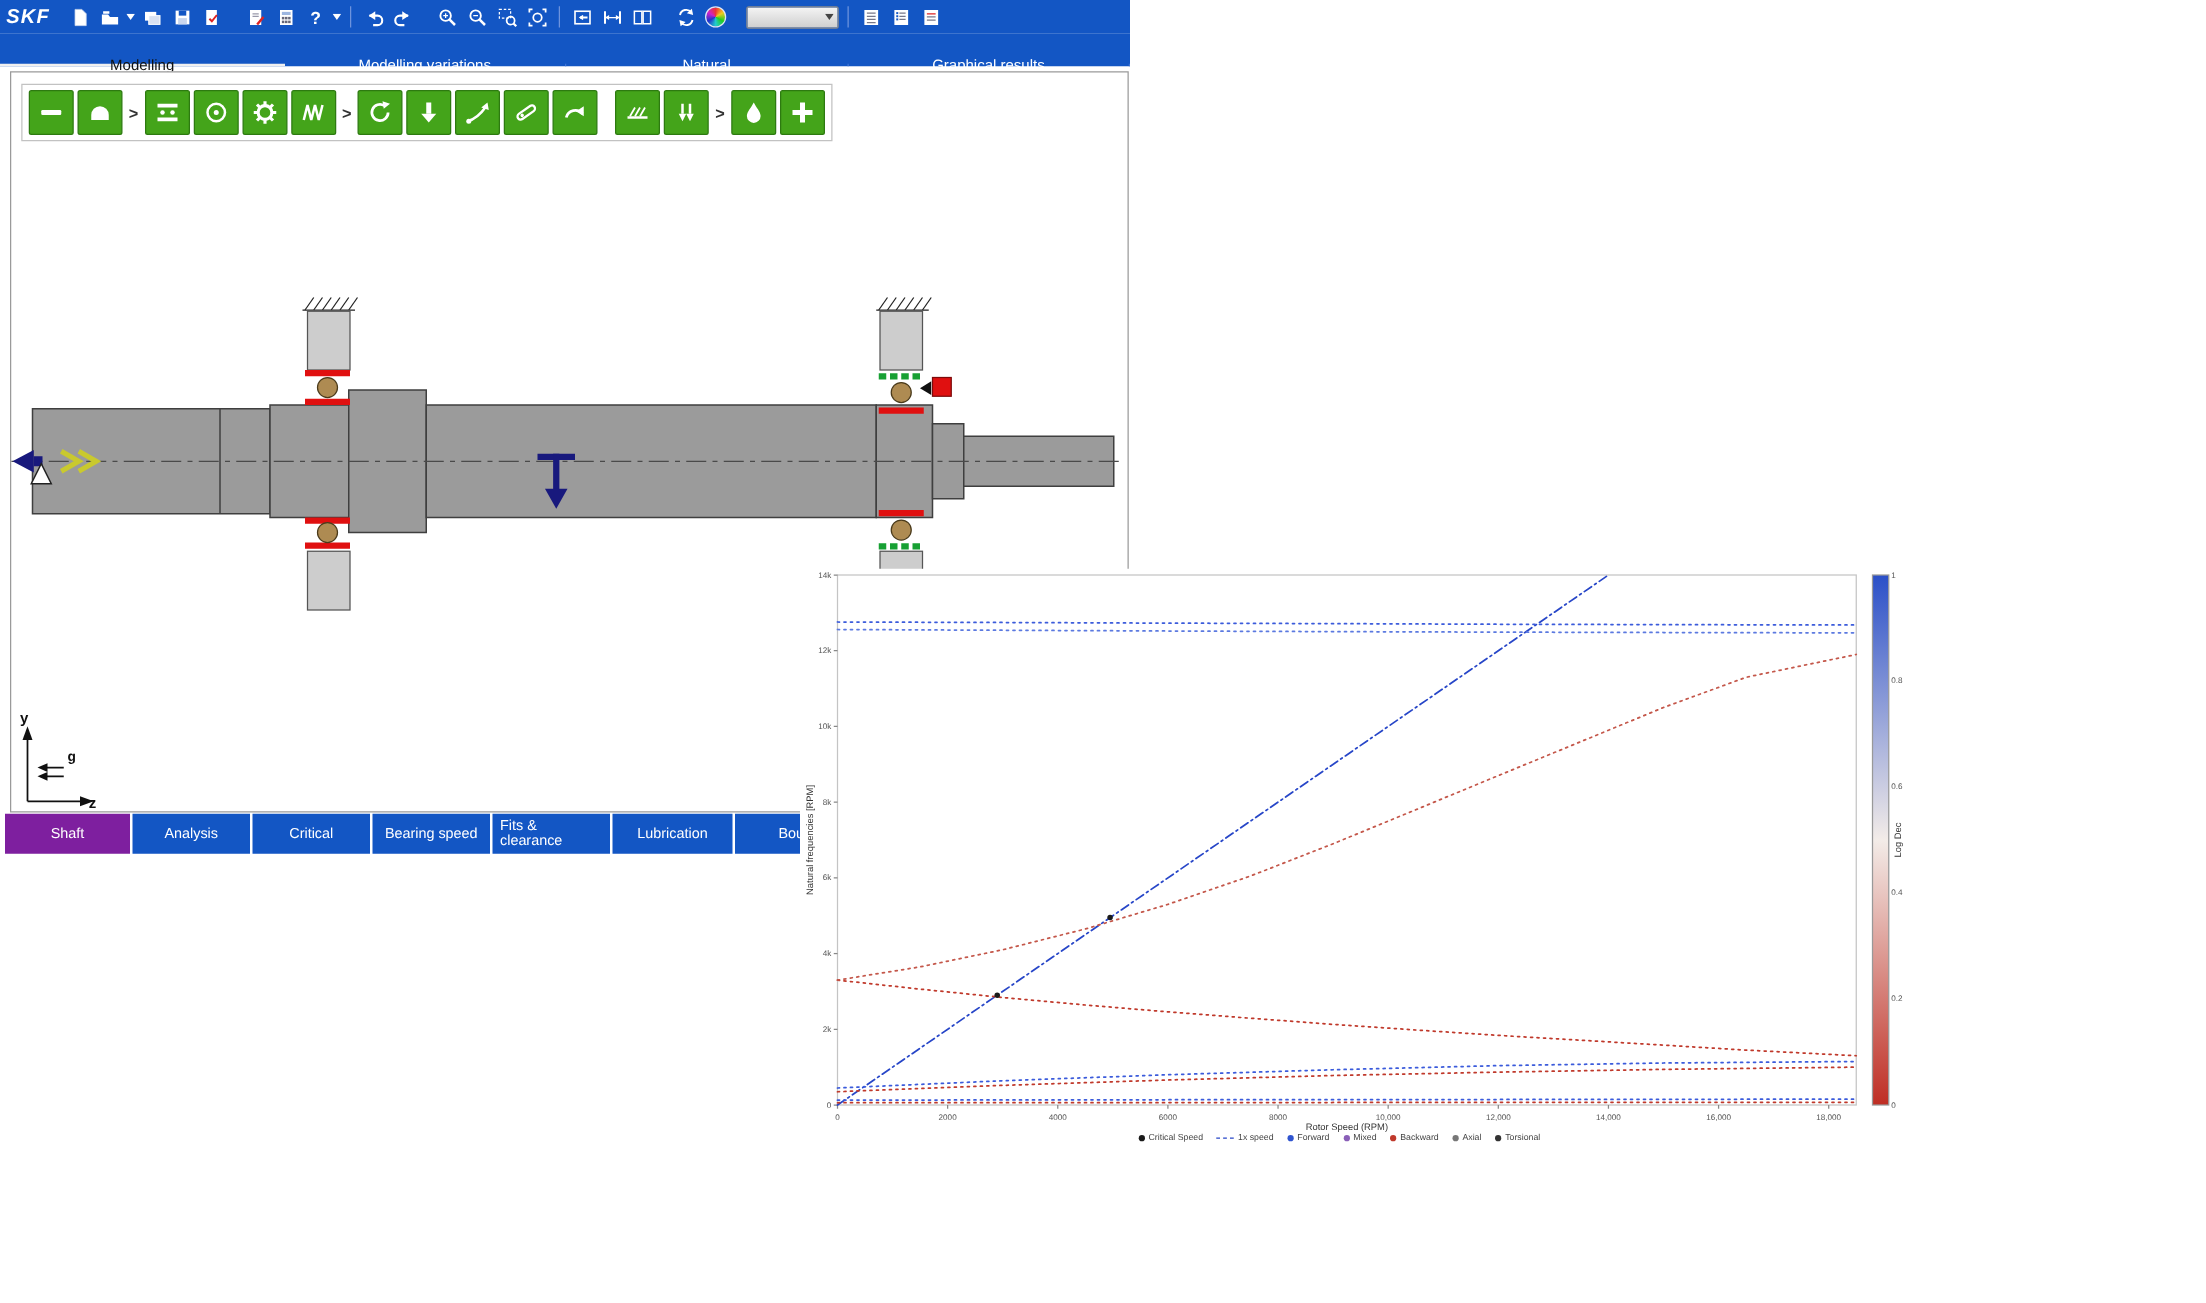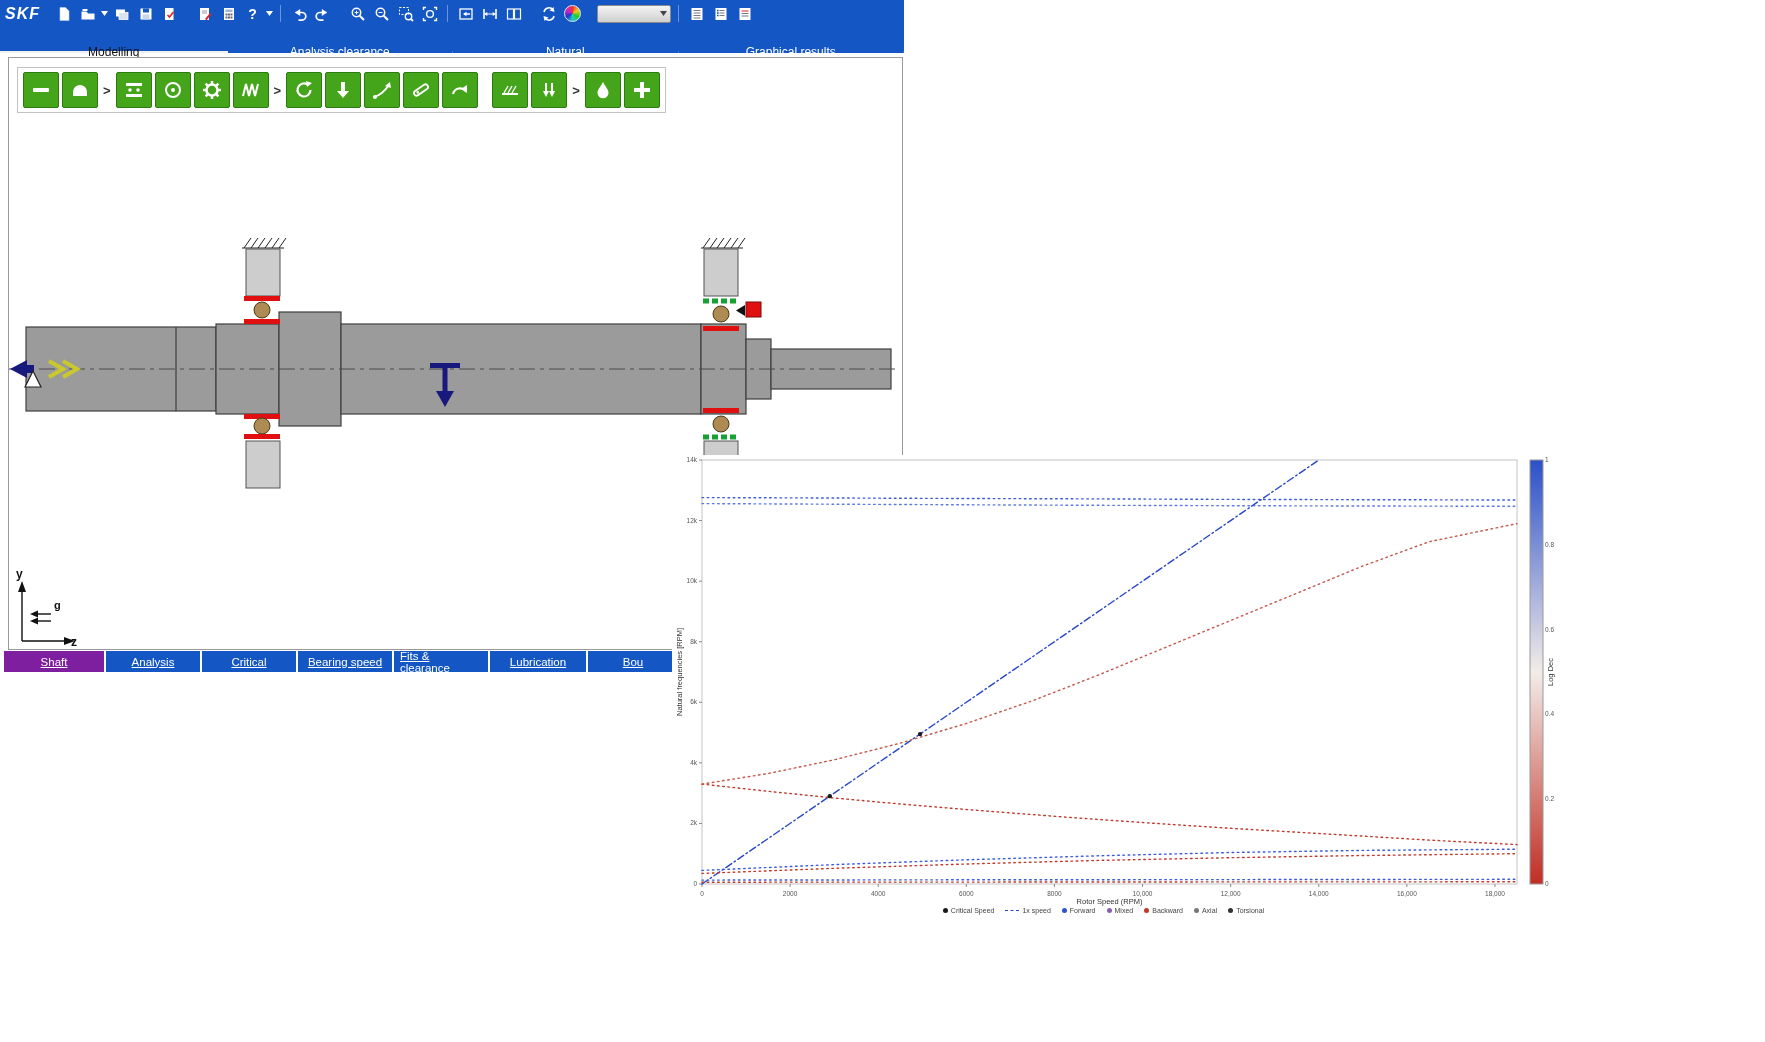--- a/index.html
+++ b/index.html
@@ -27,25 +27,25 @@
   
   .canvas{position:absolute;left:8px;top:57px;width:893px;height:591px;background:#fff;border:1px solid #9a9a9a;}
   .mtoolbar{position:absolute;left:8px;top:9px;display:flex;align-items:center;gap:3px;padding:4px 5px;
     border:1px solid #c2c2c2;background:#fff;z-index:2;}
   .gbtn{width:34px;height:34px;background:#44a41a;border:1px solid #2d7a10;border-radius:2px;
     display:flex;align-items:center;justify-content:center;}
   .gsep{color:#333;font-weight:bold;font-size:13px;padding:0 2px;}
   .shaft-svg{position:absolute;left:0;top:0;width:893px;height:591px;}
   
   .bottomtabs{position:absolute;left:4px;top:651px;display:flex;gap:2px;}
-  .btab{height:21px;background:#1356c4;color:#fff;font-size:11.5px;display:flex;align-items:center;
-    justify-content:center;padding:0 6px;text-decoration:underline;}
+  .btab{height:32px;background:#1356c4;color:#fff;font-size:11.5px;display:flex;align-items:center;
+    justify-content:center;padding:0 6px;}
   .btab.active{background:#7e1f9f;}
   
-  .chart-window{position:absolute;left:672px;top:455px;width:883px;height:470px;background:#fff;z-index:5;}
+  .chart-window{position:absolute;left:640px;top:455px;width:883px;height:470px;background:#fff;z-index:5;}
   .ctick{font-size:6.5px;fill:#555;}
   .clabel{font-size:7.5px;fill:#333;}
   .chart-legend{position:absolute;left:40px;right:60px;top:452px;display:flex;justify-content:center;
     gap:11px;font-size:7px;color:#444;align-items:center;}
   .lg-item{display:flex;align-items:center;gap:3px;}
   .lg-marker.dot{width:5px;height:5px;border-radius:50%;}
   .lg-marker.dash{width:14px;height:0;border-top:1.5px dashed #2746c8;}
 </style>
 </head>
 <body>
@@ -256,21 +256,21 @@
             <g stroke="#778">
               <line x1="4.5" y1="7.5" x2="11.5" y2="7.5"></line>
               <line x1="4.5" y1="10" x2="11.5" y2="10"></line>
             </g>
           </svg>
         </span>
     </div>
 
     <div class="tabbar">
       <div class="tab active">Modelling</div>
-      <div class="tab">Analysis clearance</div>
+      <div class="tab">Modelling variations</div>
       <div class="tab">Natural</div>
       <div class="tab">Graphical results</div>
     </div>
 
     <div class="canvas">
 
       <div class="mtoolbar">
         <span class="gbtn">
           <svg width="22" height="22">
               <rect x="3" y="9" width="16" height="4" rx="1" fill="#fff"></rect>

